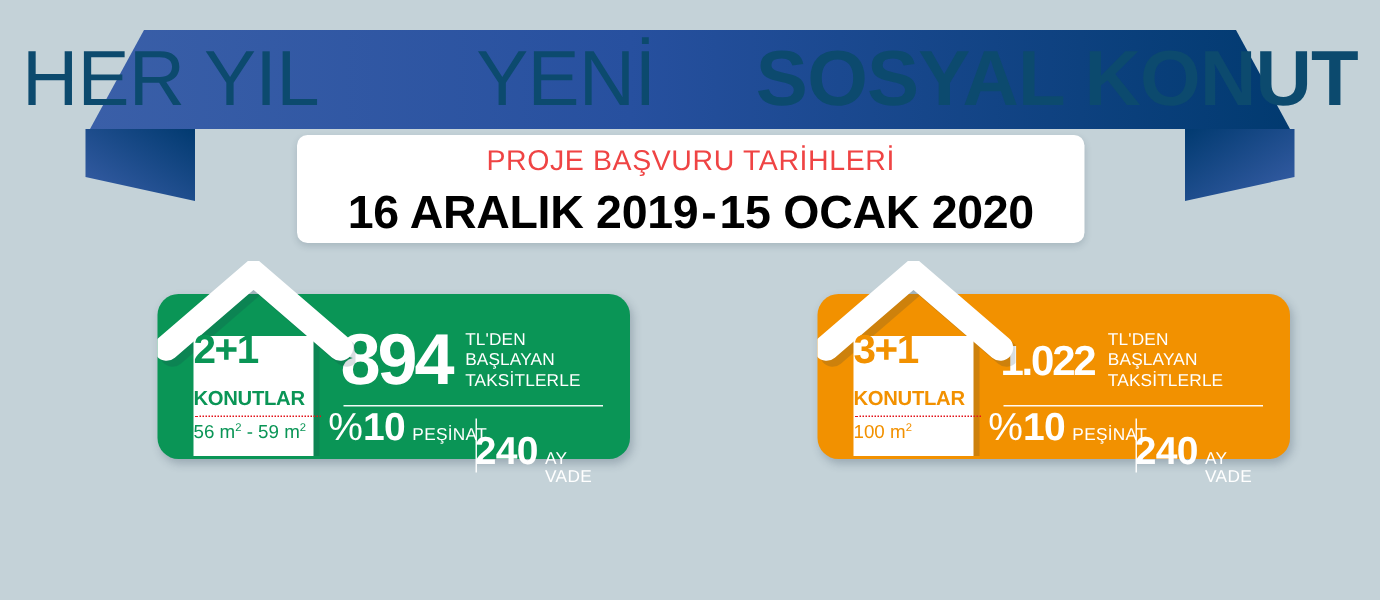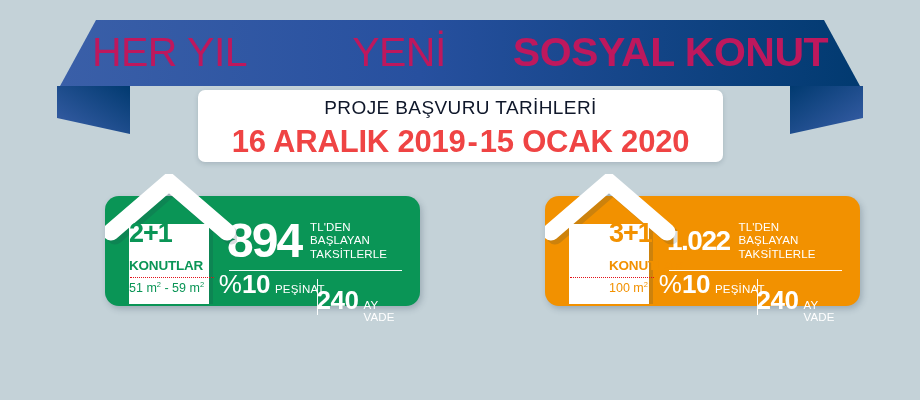--- a/index.html
+++ b/index.html
@@ -12,45 +12,45 @@
   }
   #stage{position:relative;width:920px;height:400px;}
 
   
   .ribbon-wrap{position:absolute;left:0;top:0;width:920px;height:135px;}
   .ribbon-svg{position:absolute;left:0;top:0;}
   .ribbon-title{
     position:absolute;left:0;top:20px;width:920px;height:65px;
     display:flex;align-items:center;justify-content:center;
     white-space:nowrap;
-    color:#be185d;
-    font-size:41px;
+    color:#0c4a6e;
+    font-size:52px;
     letter-spacing:.2px;
     line-height:1;
     z-index:4;
     gap:29px;
   }
   .rt-thin{font-weight:400;font-stretch:condensed;letter-spacing:-.5px;}
   .rt-bold{font-weight:bold;letter-spacing:-.5px;}
   .rt-sp{display:inline-block;width:9px;}
 
   
   .date-panel{
     position:absolute;left:198px;top:90px;width:525px;height:72px;
     background:#ffffff;border-radius:7px;
     box-shadow:0 2px 5px rgba(40,60,80,.18);
     z-index:5;
     display:flex;flex-direction:column;align-items:center;justify-content:center;
   }
   .date-label{
-    color:#0f172a;font-size:19px;font-weight:400;letter-spacing:.4px;
+    color:#ef4444;font-size:19px;font-weight:400;letter-spacing:.4px;
     line-height:1;margin-top:2px;
   }
   .date-main{
-    color:#ef4444;font-size:31px;font-weight:bold;letter-spacing:-.2px;
+    color:#000000;font-size:31px;font-weight:bold;letter-spacing:-.2px;
     line-height:1;margin-top:9px;white-space:nowrap;
   }
   .date-dash{font-weight:bold;padding:0 2px;}
 
   
   .card{
     position:absolute;top:196px;height:110px;border-radius:14px;
     box-shadow:2px 3px 6px rgba(40,60,80,.25);
   }
   .card-green{left:105px;width:315px;background:#0a9556;}
@@ -94,21 +94,21 @@
     position:absolute;left:24px;top:46px;width:86px;
     z-index:3;
   }
   .h-type{font-size:27px;font-weight:bold;line-height:1;letter-spacing:-1px;}
   .h-konut{font-size:13.5px;font-weight:bold;line-height:1;margin-top:12px;letter-spacing:-.2px;}
   .h-dot{
     height:0;border-top:1px dotted #e2131a;margin:4px 1px 3px 1px;
   }
   .h-area{font-size:12.5px;font-weight:400;line-height:1;}
   .green-txt{color:#0a9556;}
-  .orange-txt{color:#f29100;padding-left:40px;}
+  .orange-txt{color:#f29100;}
   sup{font-size:.6em;vertical-align:super;}
 </style>
 </head>
 <body>
 
 <div id="stage">
 
   <div class="ribbon-wrap">
     <svg class="ribbon-svg" width="920" height="135" viewBox="0 0 920 135">
       <defs>
@@ -183,21 +183,21 @@
           <rect x="28" y="54" width="80" height="76" fill="#1d3a4a"></rect>
         </g>
         <path d="M6 58 L64 8 L122 58" fill="none" stroke="#ffffff" stroke-width="17" stroke-linecap="round"></path>
         <rect x="24" y="50" width="80" height="80" fill="#ffffff"></rect>
       </svg>
       <div class="house-text">
         <div class="h-type green-txt">2+1</div>
         <div class="h-konut green-txt">KONUTLAR</div>
         <div class="h-dot"></div>
         <div class="h-area green-txt">
-          <span>51 m</span><sup>2</sup><span> - 59 m</span><sup>2</sup>
+          <span>56 m</span><sup>2</sup><span> - 59 m</span><sup>2</sup>
         </div>
       </div>
     </div>
   </div>
 
   <div class="card card-orange">
     <div class="card-body">
       <div class="row-top">
         <span class="big-num orange-num">1.022</span>
         <span class="sub-lines">

